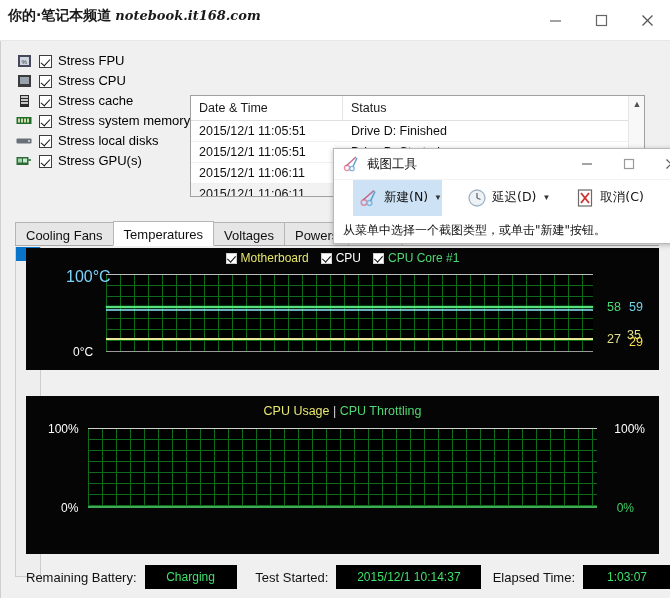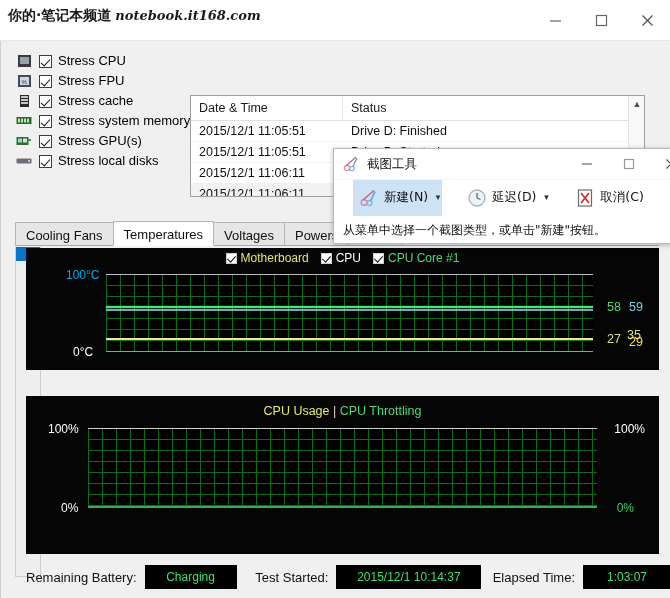--- a/index.html
+++ b/index.html
@@ -238,21 +238,21 @@
   .axis-top {
     position: absolute; left: 80px; right: 66px; top: 26px;
     height: 1px; background: #bdbdbd;
   }
   .axis-bot {
     position: absolute; left: 80px; right: 66px; bottom: 18px;
     height: 1px; background: #9a9a9a;
   }
   .lbl-100 {
     position: absolute; left: 40px; top: 20px;
-    color: #0ea5e9; font-size: 12px;
+    color: #7dd3fc; font-size: 16px;
   }
   .lbl-0 {
     position: absolute; left: 47px; bottom: 11px;
     color: #ffffff; font-size: 12px;
   }
   .trace {
     position: absolute; height: 2px;
     left: 80px; right: 66px;
   }
   .trace.green  { top: 58px;  background: #53e07a; box-shadow: 0 0 2px #2fbf55; }
@@ -420,37 +420,37 @@
   </div>
 
   <div class="leftrule"></div>
 
   <div class="winbody">
 
     <div class="stress-list">
       <div class="stress-row">
         <span class="sicon">
           <svg width="15" height="14" viewBox="0 0 15 14">
-              <rect x="1" y="1" width="13" height="12" fill="#3b3b3b"></rect>
-              <rect x="3" y="3" width="9" height="7" fill="#9aa3ad"></rect>
+              <rect x="1" y="1" width="13" height="12" fill="#46495c"></rect>
+              <rect x="3" y="3" width="9" height="8" fill="#cfd6e2"></rect>
+              <text x="4.5" y="9.5" font-size="6" fill="#333">%</text>
             </svg>
         </span>
         <span class="chk"></span>
-        <span class="slabel">Stress CPU</span>
+        <span class="slabel">Stress FPU</span>
       </div>
       <div class="stress-row">
         <span class="sicon">
           <svg width="15" height="14" viewBox="0 0 15 14">
-              <rect x="1" y="1" width="13" height="12" fill="#46495c"></rect>
-              <rect x="3" y="3" width="9" height="8" fill="#cfd6e2"></rect>
-              <text x="4.5" y="9.5" font-size="6" fill="#333">%</text>
+              <rect x="1" y="1" width="13" height="12" fill="#3b3b3b"></rect>
+              <rect x="3" y="3" width="9" height="7" fill="#9aa3ad"></rect>
             </svg>
         </span>
         <span class="chk"></span>
-        <span class="slabel">Stress FPU</span>
+        <span class="slabel">Stress CPU</span>
       </div>
       <div class="stress-row">
         <span class="sicon">
           <svg width="13" height="14" viewBox="0 0 13 14">
               <rect x="2" y="1" width="9" height="12" fill="#2b2b2b"></rect>
               <rect x="3" y="2" width="7" height="2" fill="#c8c8c8"></rect>
               <rect x="3" y="5" width="7" height="2" fill="#c8c8c8"></rect>
               <rect x="3" y="8" width="7" height="2" fill="#c8c8c8"></rect>
             </svg>
         </span>
@@ -465,39 +465,39 @@
               <rect x="5" y="2.5" width="2" height="4" fill="#d8d8b0"></rect>
               <rect x="8" y="2.5" width="2" height="4" fill="#d8d8b0"></rect>
               <rect x="11" y="2.5" width="2" height="4" fill="#d8d8b0"></rect>
             </svg>
         </span>
         <span class="chk"></span>
         <span class="slabel">Stress system memory</span>
       </div>
       <div class="stress-row">
         <span class="sicon">
+          <svg width="16" height="8" viewBox="0 0 16 8">
+              <rect x="0.5" y="1.5" width="15" height="5" rx="1" fill="#6b7078"></rect>
+              <circle cx="13" cy="4" r="1" fill="#dfe3e8"></circle>
+            </svg>
+        </span>
+        <span class="chk"></span>
+        <span class="slabel">Stress local disks</span>
+      </div>
+      <div class="stress-row">
+        <span class="sicon">
           <svg width="16" height="12" viewBox="0 0 16 12">
               <rect x="0.5" y="2" width="12" height="8" fill="#2e6b38"></rect>
               <rect x="2" y="3.5" width="4" height="4" fill="#9fd8ab"></rect>
               <rect x="7" y="3.5" width="4" height="4" fill="#d0e8d6"></rect>
               <rect x="12" y="4" width="3" height="2" fill="#4a8a55"></rect>
             </svg>
         </span>
         <span class="chk"></span>
         <span class="slabel">Stress GPU(s)</span>
-      </div>
-      <div class="stress-row">
-        <span class="sicon">
-          <svg width="16" height="8" viewBox="0 0 16 8">
-              <rect x="0.5" y="1.5" width="15" height="5" rx="1" fill="#6b7078"></rect>
-              <circle cx="13" cy="4" r="1" fill="#dfe3e8"></circle>
-            </svg>
-        </span>
-        <span class="chk"></span>
-        <span class="slabel">Stress local disks</span>
       </div>
     </div>
 
     <div class="logwrap">
       <div class="loghead">
         <div class="lh-date">Date &amp; Time</div>
         <div class="lh-status">Status</div>
       </div>
       <div class="logrow">
         <div class="lr-date">2015/12/1 11:05:51</div>

